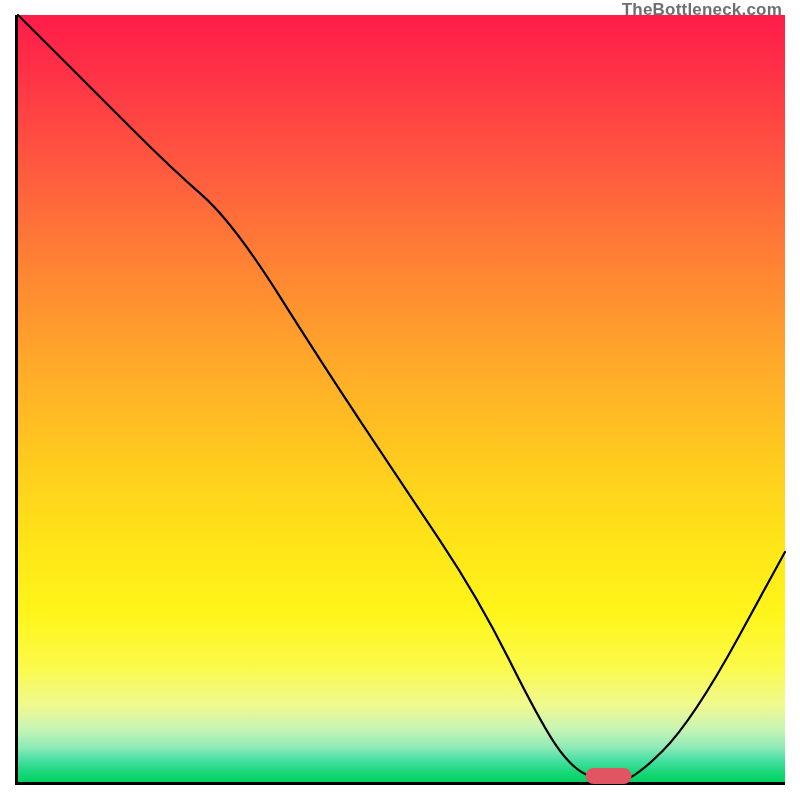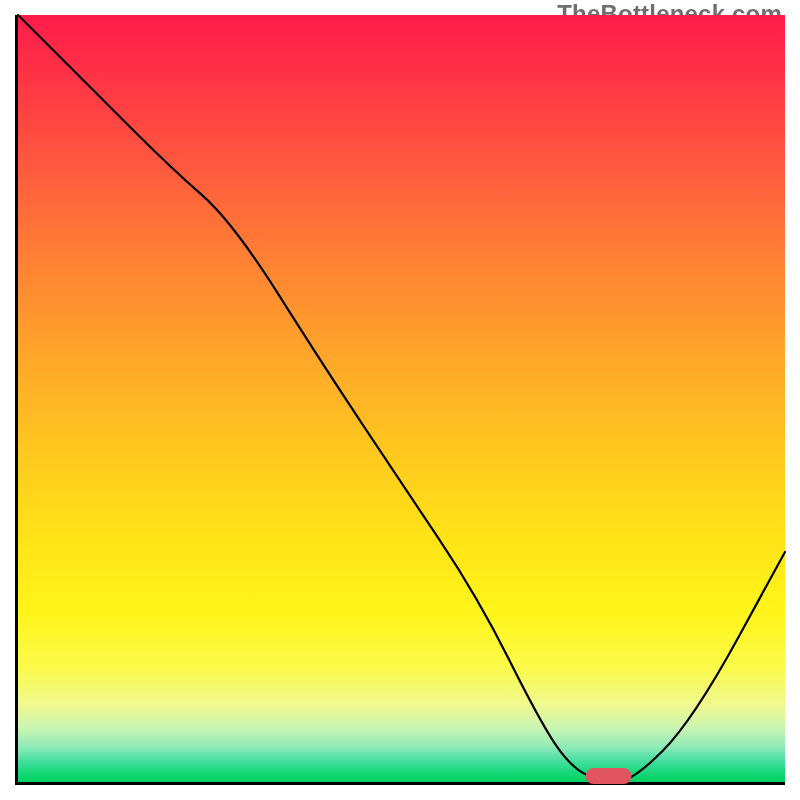--- a/index.html
+++ b/index.html
@@ -34,21 +34,21 @@
       #00d15f 100%
     );
     border-left: 3px solid #000;
     border-bottom: 3px solid #000;
   }
   .watermark {
     position: absolute;
     top: 0px;
     right: 18px;
     font-family: Arial, Helvetica, sans-serif;
-    font-size: 24px;
+    font-size: 17px;
     font-weight: 600;
     color: #6e6e6e;
     letter-spacing: 0.2px;
   }
   svg.overlay {
     position: absolute;
     left: 0;
     top: 0;
     width: 100%;
     height: 100%;

